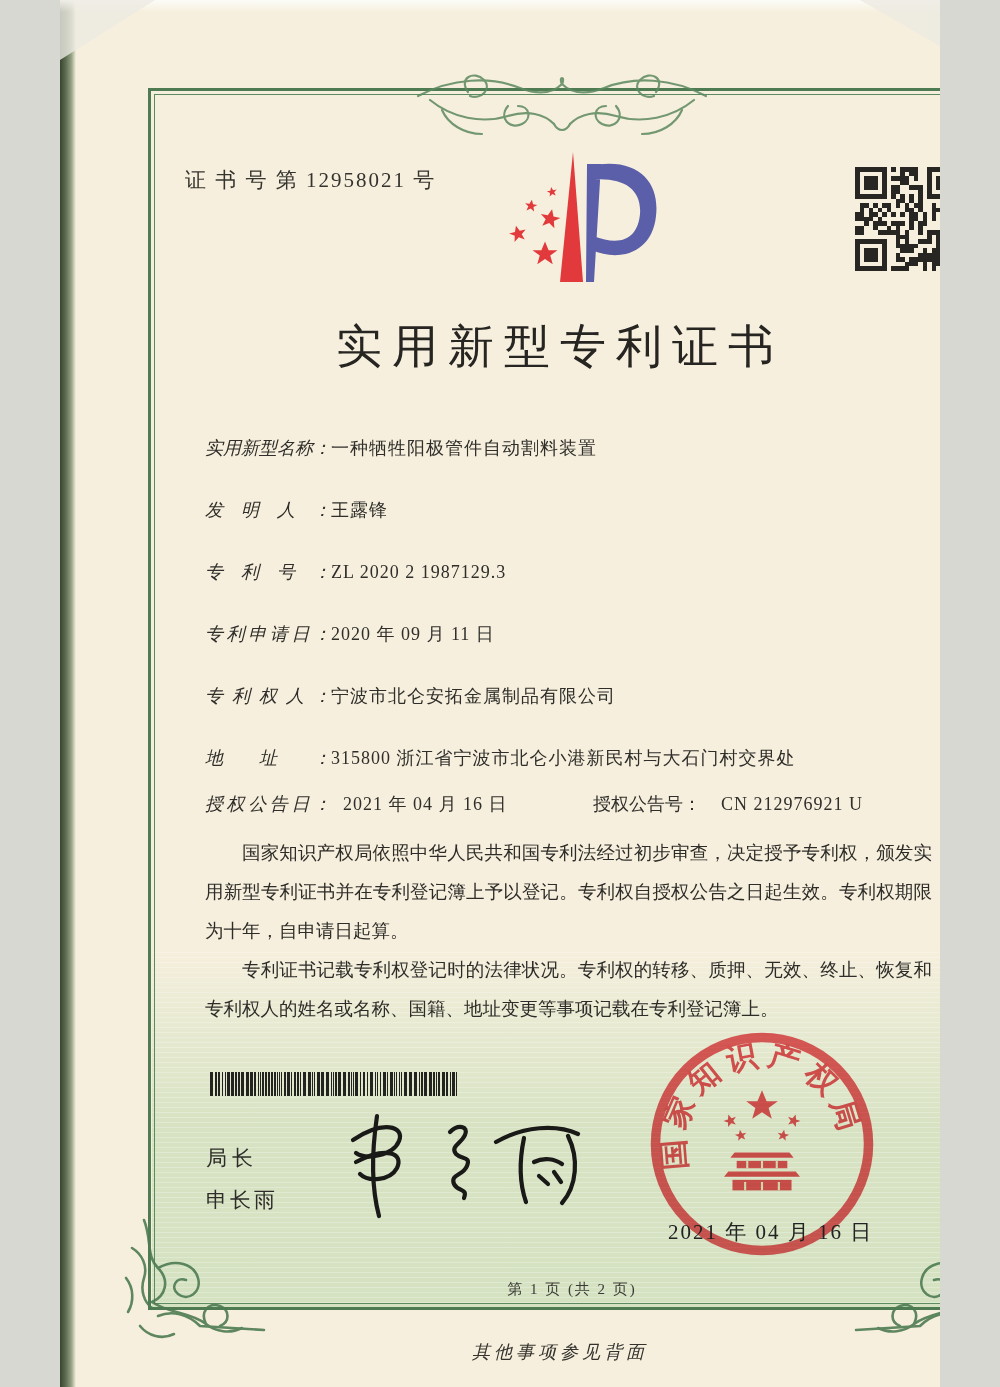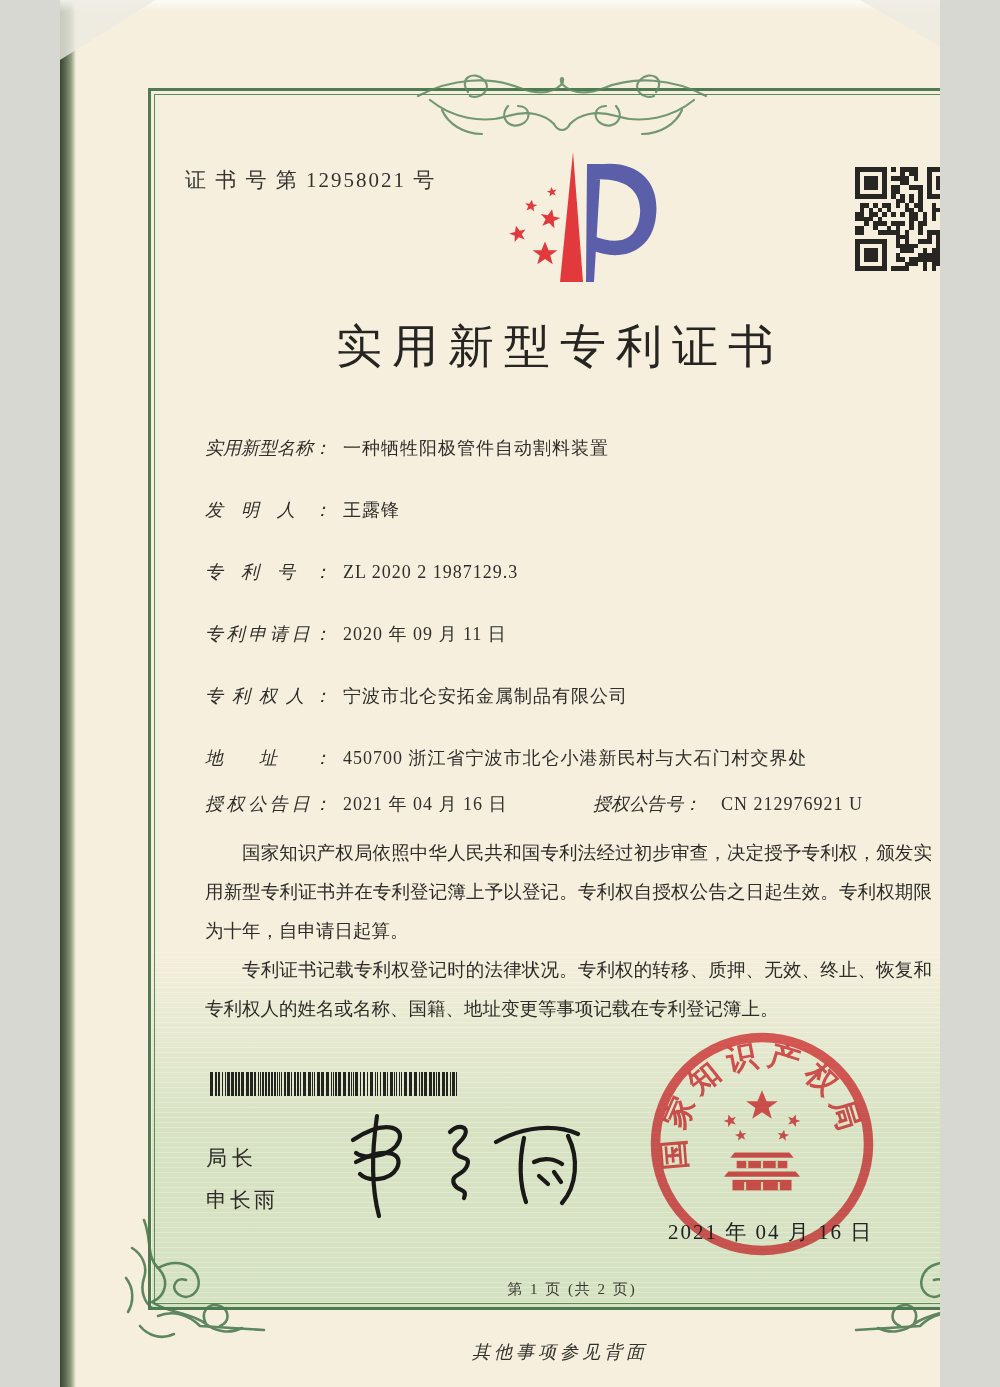--- a/index.html
+++ b/index.html
@@ -37,24 +37,24 @@
   .cert-no{position:absolute;left:125px;top:166px;font-size:21px;letter-spacing:2px;color:#34332e;}
   .logo{position:absolute;left:428px;top:142px;width:180px;height:152px;}
   .qr{position:absolute;left:795px;top:167px;width:104px;height:104px;}
   .title{position:absolute;left:0;top:316px;width:1000px;text-align:center;
     font-size:46px;font-weight:normal;letter-spacing:10px;color:#262522;}
 
   
   .fields{position:absolute;left:145px;top:436px;width:740px;font-size:18px;}
   .field-row{line-height:25px;margin-bottom:37px;white-space:nowrap;}
   .flabel{display:inline-block;width:126px;text-align:justify;text-align-last:justify;vertical-align:top;font-style:italic;}
-  .fvalue{margin-left:12px;letter-spacing:1px;}
+  .fvalue{letter-spacing:1px;}
   .grant-row{position:absolute;left:145px;top:792px;width:740px;font-size:18px;white-space:nowrap;}
   .grant-date-value{display:inline-block;width:238px;margin-left:12px;letter-spacing:1px;}
-  .grant-no-label{margin-left:12px;font-style:italic;}
+  .grant-no-label{margin-left:12px;}
   .grant-no-value{margin-left:20px;letter-spacing:1px;}
 
   
   .body-text{position:absolute;left:145px;top:834px;width:727px;font-size:18.5px;
     line-height:39px;text-align:justify;color:#2d2c28;}
   .body-text p{margin:0;text-indent:2em;}
 
   
   .barcode{position:absolute;left:150px;top:1072px;width:252px;height:24px;}
   .director-title{position:absolute;left:146px;top:1144px;font-size:21px;letter-spacing:5px;color:#2d2c28;}
@@ -435,21 +435,21 @@
     <div class="field-row">
       <span class="flabel">专利号：</span><span class="fvalue">ZL 2020 2 1987129.3</span>
     </div>
     <div class="field-row">
       <span class="flabel">专利申请日：</span><span class="fvalue">2020 年 09 月 11 日</span>
     </div>
     <div class="field-row">
       <span class="flabel">专利权人：</span><span class="fvalue">宁波市北仑安拓金属制品有限公司</span>
     </div>
     <div class="field-row">
-      <span class="flabel">地址：</span><span class="fvalue">450700 浙江省宁波市北仑小港新民村与大石门村交界处</span>
+      <span class="flabel">地址：</span><span class="fvalue">315800 浙江省宁波市北仑小港新民村与大石门村交界处</span>
     </div>
   </div>
 
   <div class="grant-row">
     <span class="flabel">授权公告日：</span><span class="grant-date-value">2021 年 04 月 16 日</span><span class="grant-no-label">授权公告号：</span><span class="grant-no-value">CN 212976921 U</span>
   </div>
 
   <div class="body-text">
     <p>国家知识产权局依照中华人民共和国专利法经过初步审查，决定授予专利权，颁发实用新型专利证书并在专利登记簿上予以登记。专利权自授权公告之日起生效。专利权期限为十年，自申请日起算。</p>
     <p>专利证书记载专利权登记时的法律状况。专利权的转移、质押、无效、终止、恢复和专利权人的姓名或名称、国籍、地址变更等事项记载在专利登记簿上。</p>

